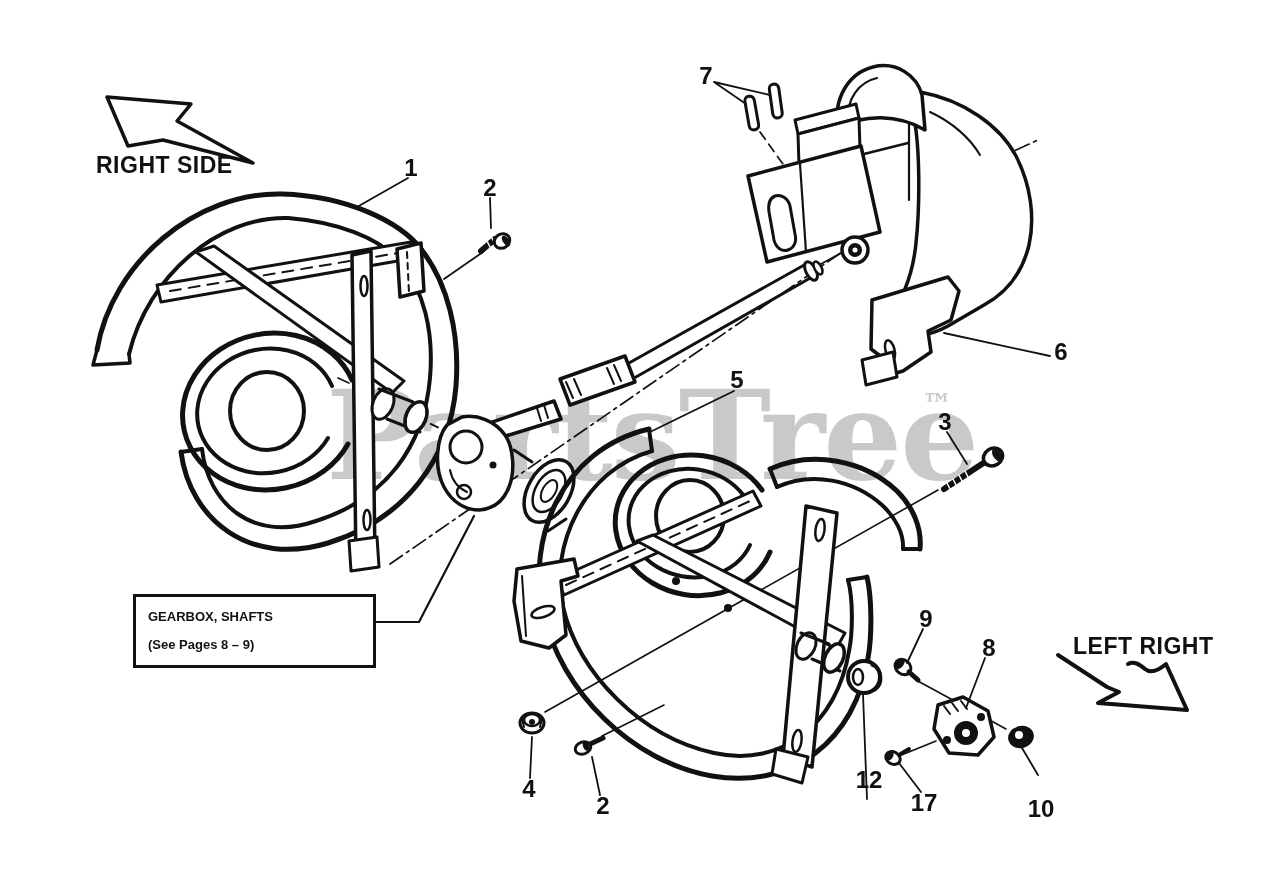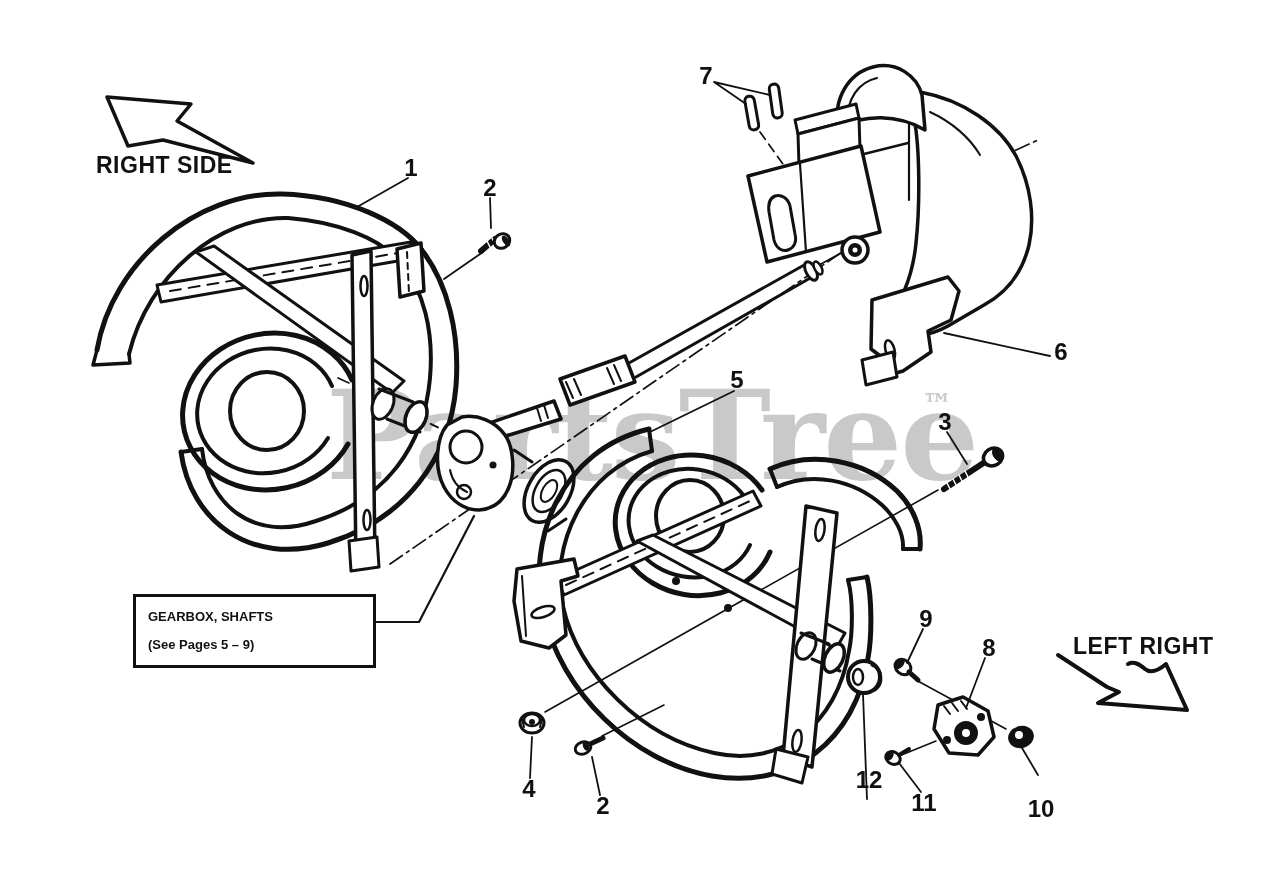--- a/index.html
+++ b/index.html
@@ -220,30 +220,30 @@
       <polygon points="253,163 177,121 191,104 107,97 128,146 163,140" fill="#fff" stroke-width="3.5"></polygon>
       <path d="M1058,655 L1107,687 L1119,692 L1098,703 L1187,710 L1166,664 C1159,670 1151,674 1145,669 C1139,664 1134,661 1128,664" stroke-width="4"></path>
     </g>
   </svg>
 
   <div class="side-label" style="left:96px;top:152px;">RIGHT SIDE</div>
   <div class="side-label" style="left:1073px;top:633px;">LEFT RIGHT</div>
 
   <div class="callout-box">
     <div>GEARBOX, SHAFTS</div>
-    <div>(See Pages 5 – 9)</div>
+    <div>(See Pages 8 – 9)</div>
   </div>
 
   <div class="plabel" style="left:411px;top:168px;">1</div>
   <div class="plabel" style="left:490px;top:188px;">2</div>
   <div class="plabel" style="left:945px;top:422px;">3</div>
   <div class="plabel" style="left:529px;top:789px;">4</div>
   <div class="plabel" style="left:603px;top:806px;">2</div>
   <div class="plabel" style="left:737px;top:380px;">5</div>
   <div class="plabel" style="left:1061px;top:352px;">6</div>
   <div class="plabel" style="left:706px;top:76px;">7</div>
   <div class="plabel" style="left:989px;top:648px;">8</div>
   <div class="plabel" style="left:926px;top:619px;">9</div>
   <div class="plabel" style="left:1041px;top:809px;">10</div>
-  <div class="plabel" style="left:924px;top:803px;">11</div>
+  <div class="plabel" style="left:924px;top:803px;">17</div>
   <div class="plabel" style="left:869px;top:780px;">12</div>
 
 </div>
 
 </body></html>

